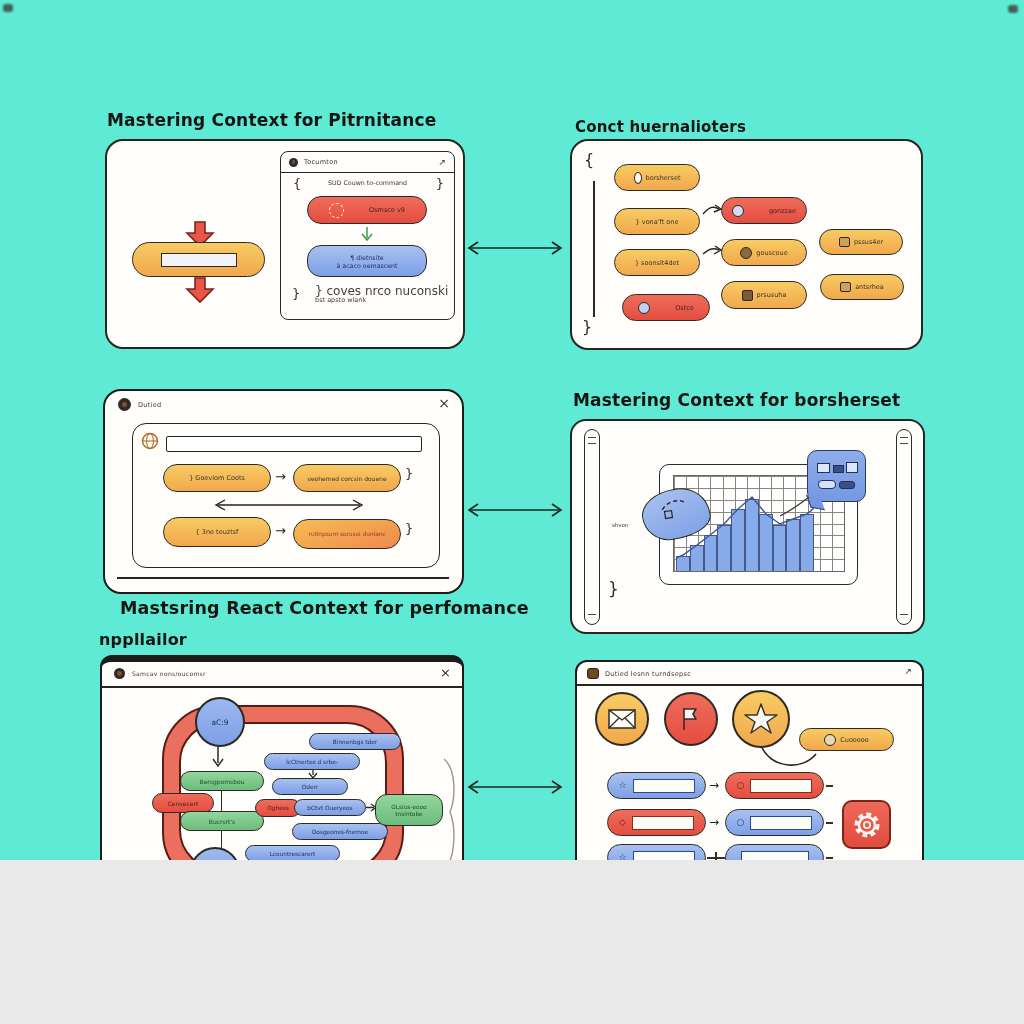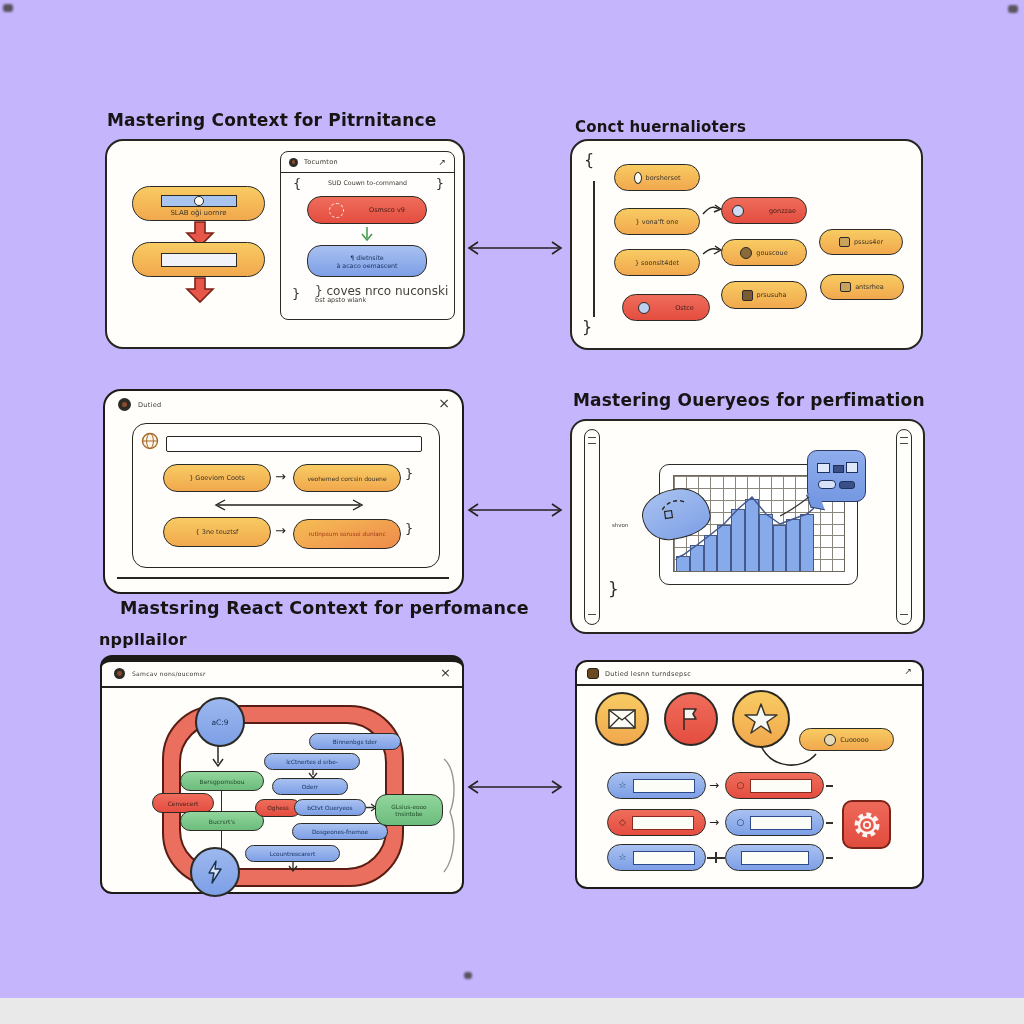--- a/index.html
+++ b/index.html
@@ -1,16 +1,16 @@
 <!DOCTYPE html>
 <html><head>
 <meta charset="utf-8">
 <style>
   html,body{margin:0;padding:0;background:#e9e9e9;}
-  .stage{position:relative;width:1024px;height:998px;background:#c4b5fd;overflow:hidden;
+  .stage{position:relative;width:1024px;height:860px;background:#5eead4;overflow:hidden;
          font-family:"DejaVu Sans","Liberation Sans",sans-serif;color:#2a2823;}
   .abs{position:absolute;}
   .ttl{font-weight:600;color:#161513;letter-spacing:.2px;}
   .panel{position:absolute;background:#fffefb;border:2px solid #26251f;border-radius:18px;}
   .win{position:absolute;background:#fffefb;border:2px solid #1c1b17;border-radius:12px;}
   .winbar{position:absolute;left:0;right:0;top:0;display:flex;align-items:center;gap:6px;
           border-bottom:1.6px solid #26251f;padding:0 10px;}
   .dotico{border-radius:50%;background:#2e2b26;position:relative;flex:none;}
   .dotico:after{content:"";position:absolute;inset:28%;border-radius:50%;background:#a3552f;opacity:.8;}
   .sqico{border-radius:3px;background:#6b4a22;border:1px solid #2a2018;flex:none;}
@@ -52,26 +52,20 @@
   <div class="corner" style="left:3px;top:4px;width:10px;height:8px;"></div>
   <div class="corner" style="left:1008px;top:5px;width:10px;height:8px;"></div>
   <div class="corner" style="left:5px;top:1010px;width:9px;height:8px;"></div>
   <div class="corner" style="left:1007px;top:1010px;width:10px;height:8px;"></div>
   <div class="corner" style="left:464px;top:972px;width:8px;height:7px;"></div>
 
   <div class="abs ttl" style="left:107px;top:110px;font-size:17px;">Mastering Context for Pitrnitance</div>
 
   <div class="panel" style="left:105px;top:139px;width:356px;height:206px;">
 
-    <div class="pill yellow" style="left:25px;top:45px;width:133px;height:35px;flex-direction:column;gap:2px;padding-top:4px;">
-      <div class="pbar" style="width:74px;height:10px;">
-        <div style="position:absolute;left:32px;top:0px;width:8px;height:8px;border:1px solid #2b2a24;border-radius:50%;background:#fdfdf8;"></div>
-      </div>
-      <div style="font-size:7px;">SLAB oği uornre</div>
-    </div>
 
     <svg class="abs" style="left:78px;top:80px;" width="30" height="27" viewBox="0 0 30 27">
       <path d="M10 1 h10 v11 h8 l-13 13 -13 -13 h8 z" fill="#e8564a" stroke="#7d2318" stroke-width="1.6"></path>
     </svg>
 
     <div class="pill yellow" style="left:25px;top:101px;width:133px;height:35px;">
       <div class="pbar light" style="width:74px;height:12px;"></div>
     </div>
 
     <svg class="abs" style="left:78px;top:136px;" width="30" height="27" viewBox="0 0 30 27">
@@ -211,21 +205,21 @@
 
     <div class="abs" style="left:12px;top:186px;width:332px;height:1.6px;background:#26251f;"></div>
   </div>
 
   <svg class="abs" style="left:463px;top:501px;" width="104" height="18" viewBox="0 0 104 18">
     <path d="M8 9 H96" stroke="#23221e" stroke-width="1.6" fill="none"></path>
     <path d="M15 3 L6 9 L15 15" stroke="#23221e" stroke-width="1.6" fill="none"></path>
     <path d="M89 3 L98 9 L89 15" stroke="#23221e" stroke-width="1.6" fill="none"></path>
   </svg>
 
-  <div class="abs ttl" style="left:573px;top:390px;font-size:17px;">Mastering Oueryeos for perfimation</div>
+  <div class="abs ttl" style="left:573px;top:390px;font-size:17px;">Mastering Context for borsherset</div>
 
   <div class="panel" style="left:570px;top:419px;width:351px;height:211px;border-radius:16px;">
     <div class="vscroll" style="left:12px;top:8px;height:194px;"></div>
     <div class="vscroll" style="left:324px;top:8px;height:194px;"></div>
 
     <div class="abs" style="left:87px;top:43px;width:197px;height:119px;border:1.8px solid #2b2a24;border-radius:10px;background:#fff;">
       <div class="abs" style="left:13px;top:10px;width:170px;height:95px;border:1px solid #6b675e;
            background-image:repeating-linear-gradient(to right,#8a867c 0 1px,transparent 1px 12.15px),repeating-linear-gradient(to bottom,#8a867c 0 1px,transparent 1px 11.9px);">
         <div class="abs" style="left:2px;bottom:0;width:138px;height:93px;display:flex;align-items:flex-end;">
             <div class="cbar" style="height: 16.6667%;"></div>

